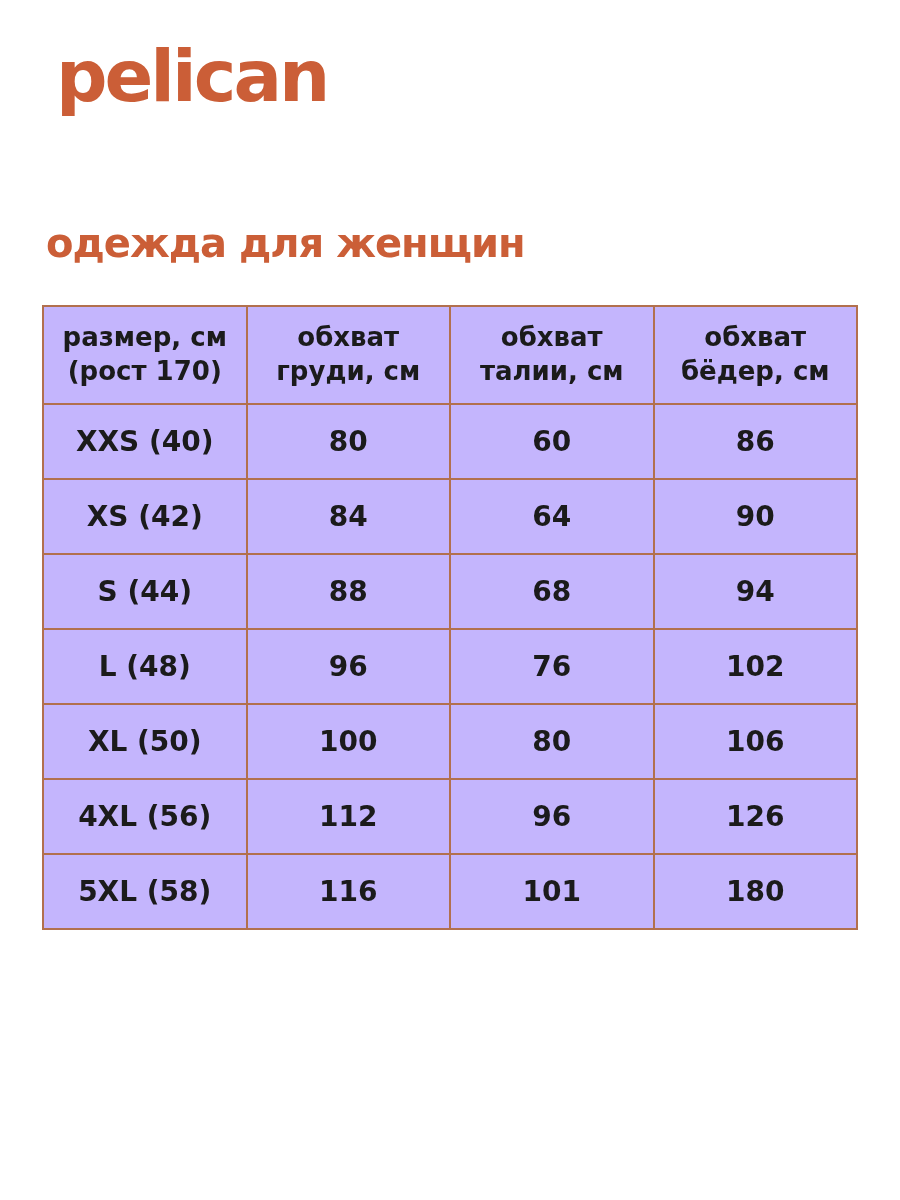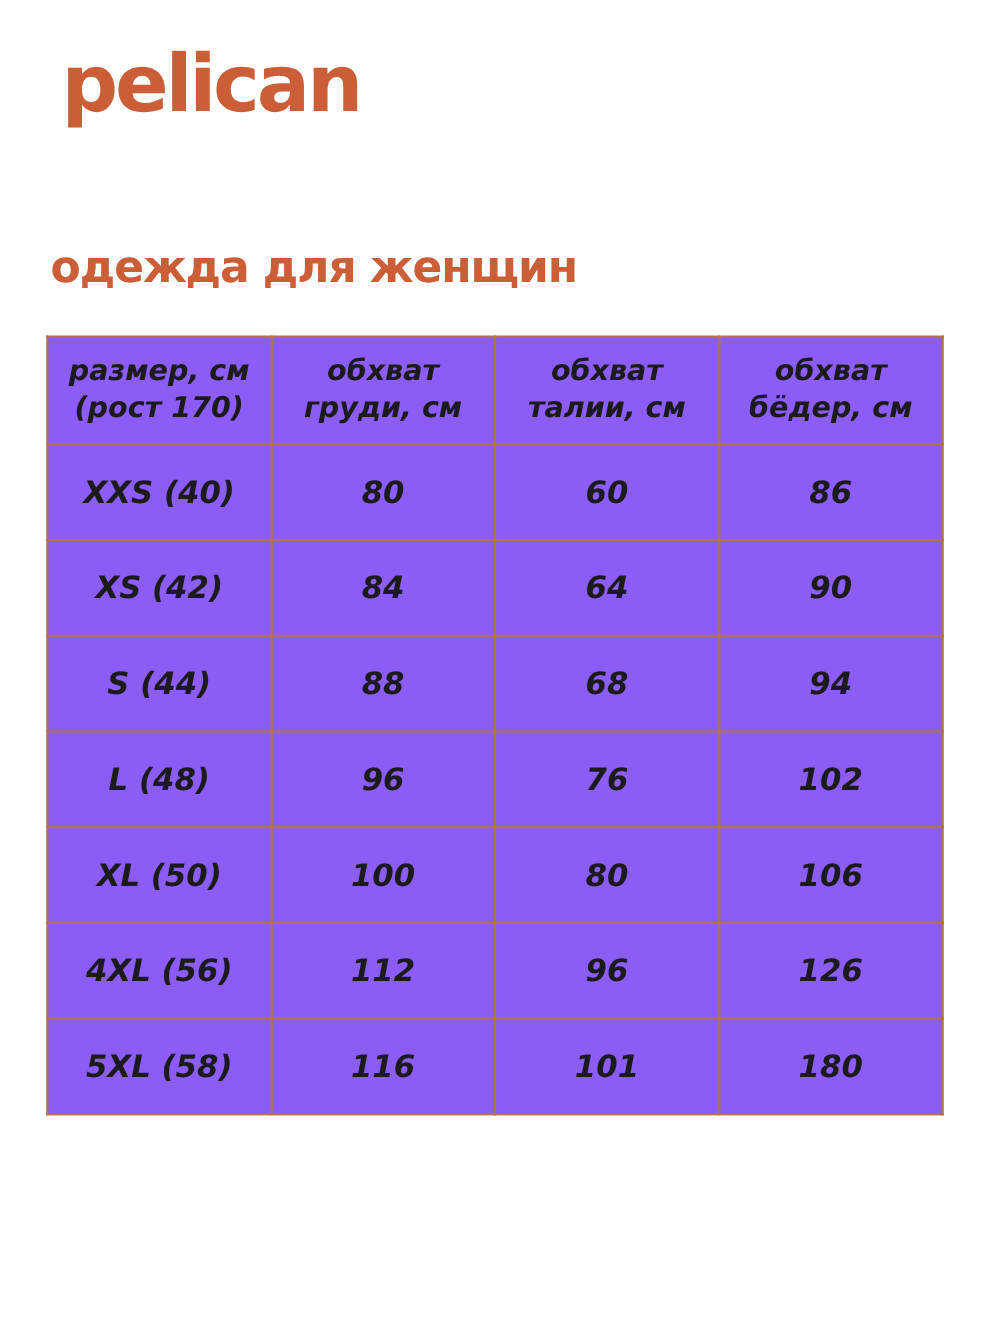--- a/index.html
+++ b/index.html
@@ -32,32 +32,31 @@
     left: 42px; top: 305px;
     width: 816px;
     border-collapse: collapse;
     table-layout: fixed;
   }
   .size-table th, .size-table td {
     border: 2px solid var(--table-border, #b2704e);
     text-align: center;
     vertical-align: middle;
     color: var(--text, #1b1b1b);
-    background: #8b5cf6;
-    font-style: italic;
+    background: #c4b5fd;
   }
   .size-table th {
     height: 98px;
     font-size: 26px;
     font-weight: bold;
     line-height: 1.3;
     white-space: pre-line;
   }
   .size-table td {
-    height: 87px;
+    height: 75px;
     font-size: 28px;
     font-weight: bold;
   }
 </style>
 </head>
 <body>
 
 <div class="logo">pelican</div>
 
 <div class="page-title">одежда для женщин</div>

